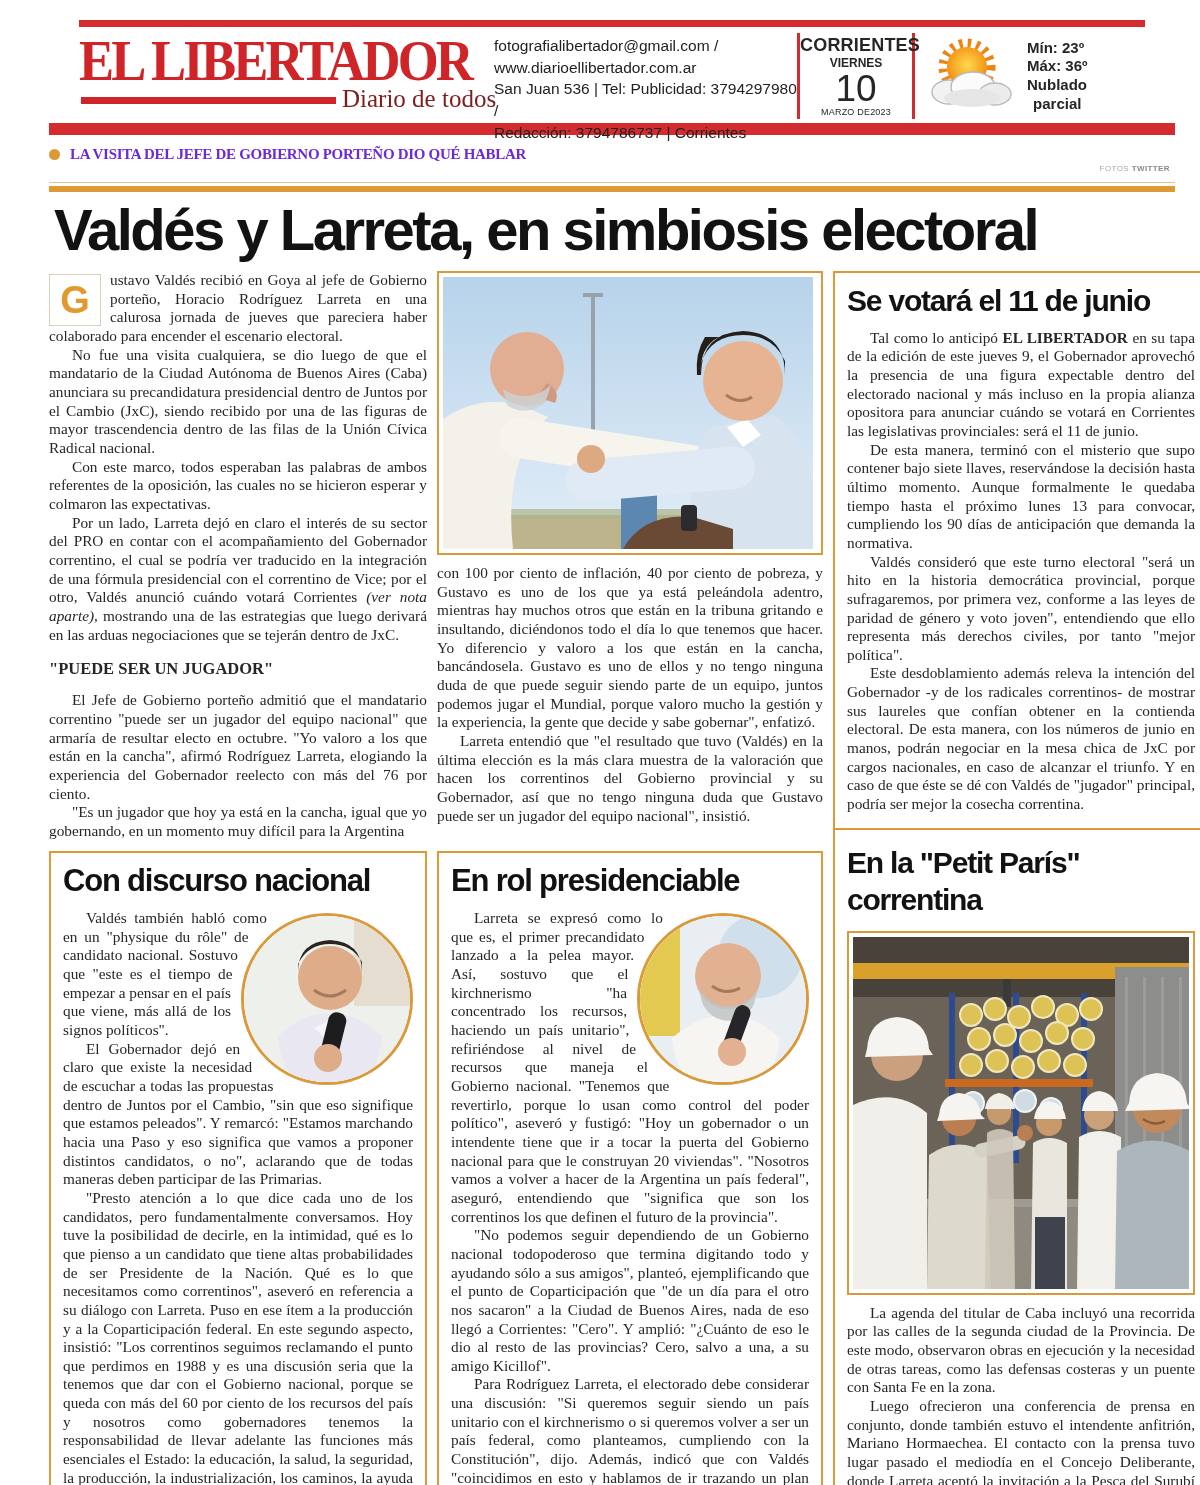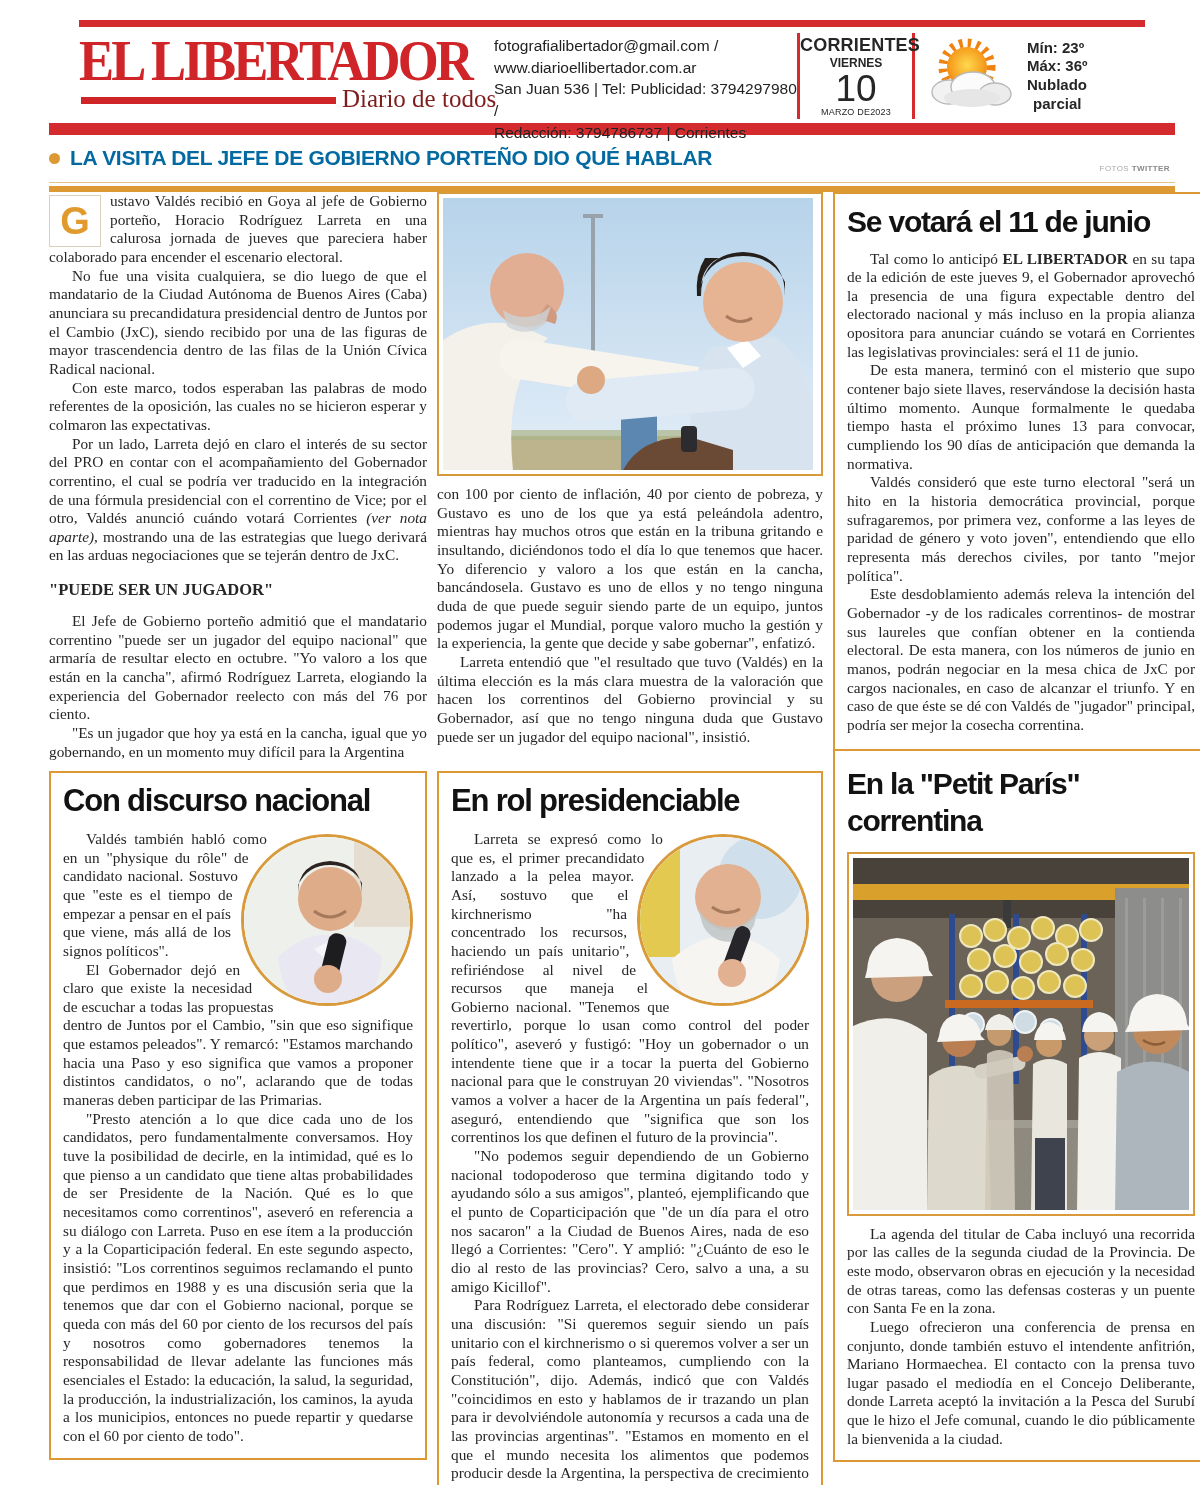--- a/index.html
+++ b/index.html
@@ -33,21 +33,21 @@
   .datebox .city { font-size:18px; font-weight:bold; letter-spacing:.2px; }
   .datebox .wday { font-size:12px; font-weight:bold; }
   .datebox .day  { font-size:37px; font-weight:normal; line-height:1.0; }
   .datebox .my   { font-size:9px; letter-spacing:.2px; }
   .weather { width:255px; display:flex; align-items:center; justify-content:flex-start; gap:8px; padding-left:8px; }
   .weather-txt { font-family:"Liberation Sans", sans-serif; font-size:15px; font-weight:bold; line-height:1.25; text-align:left; }
   
   .kicker-row { position:relative; margin:11px 25px 0 25px; height:34px; }
   .kicker { display:flex; align-items:center; gap:10px; }
   .kicker-dot { width:11px; height:11px; border-radius:50%; background:#dd9933; flex:0 0 auto; }
-  .kicker-text { font-family:Liberation Sans, sans-serif; font-weight:bold; font-size:21px; letter-spacing:-0.3px; color:#0369a1; }
+  .kicker-text { font-family:Liberation Serif, serif; font-weight:bold; font-size:15px; letter-spacing:-0.3px; color:#6d28d9; }
   .photo-credit { position:absolute; right:5px; bottom:7px; font-family:"Liberation Sans", sans-serif; font-size:8px; color:#a8a8a8; letter-spacing:.4px; }
   .photo-credit b { color:#8a8a8a; }
   .rule-thin { margin:2px 25px 0 25px; border-top:1.5px solid #e6c388; }
   .rule-thick { margin:3px 25px 0 25px; height:6px; background:#dd9933; }
   
   .headline {
     font-family:"Liberation Sans", sans-serif; font-weight:bold; color:#121212;
     font-size:58px; letter-spacing:-2.5px; line-height:1.02;
     margin:8px 30px 12px 30px; white-space:nowrap;
   }
@@ -143,30 +143,31 @@
   <div class="kicker-row">
     <div class="kicker">
       <span class="kicker-dot"></span>
       <span class="kicker-text">LA VISITA DEL JEFE DE GOBIERNO PORTEÑO DIO QUÉ HABLAR</span>
     </div>
     <div class="photo-credit"><span>FOTOS </span><b>TWITTER</b></div>
   </div>
   <div class="rule-thin"></div>
   <div class="rule-thick"></div>
 
+  <h1 class="headline">Valdés y Larreta, en simbiosis electoral</h1>
 
   <div class="content">
 
     <div class="colA-row1 bodytext">
       <div class="dropcap-box">
         <span class="dropcap">G</span>
       </div>
       <p>ustavo Valdés recibió en Goya al jefe de Gobierno porteño, Horacio Rodríguez Larreta en una calurosa jornada de jueves que pareciera haber colaborado para encender el escenario electoral.</p>
       <p class="ind">No fue una visita cualquiera, se dio luego de que el mandatario de la Ciudad Autónoma de Buenos Aires (Caba) anunciara su precandidatura presidencial dentro de Juntos por el Cambio (JxC), siendo recibido por una de las figuras de mayor trascendencia dentro de las filas de la Unión Cívica Radical nacional.</p>
-      <p class="ind">Con este marco, todos esperaban las palabras de modo referentes de la oposición, las cuales no se hicieron esperar y colmaron las expectativas.</p>
+      <p class="ind">Con este marco, todos esperaban las palabras de ambos referentes de la oposición, las cuales no se hicieron esperar y colmaron las expectativas.</p>
       <p class="ind"><span>Por un lado, Larreta dejó en claro el interés de su sector del PRO en contar con el acompañamiento del Gobernador correntino, el cual se podría ver traducido en la integración de una fórmula presidencial con el correntino de Vice; por el otro, Valdés anunció cuándo votará Corrientes </span><span class="it">(ver nota aparte)</span><span>, mostrando una de las estrategias que luego derivará en las arduas negociaciones que se tejerán dentro de JxC.</span></p>
       <div class="subhead">"PUEDE SER UN JUGADOR"</div>
       <p class="ind">El Jefe de Gobierno porteño admitió que el mandatario correntino "puede ser un jugador del equipo nacional" que armaría de resultar electo en octubre. "Yo valoro a los que están en la cancha", afirmó Rodríguez Larreta, elogiando la experiencia del Gobernador reelecto con más del 76 por ciento.</p>
       <p class="ind">"Es un jugador que hoy ya está en la cancha, igual que yo gobernando, en un momento muy difícil para la Argentina</p>
     </div>
 
     <div class="colB-row1 bodytext">
       <div class="photo-frame mb">
         <svg width="370" height="272" viewBox="0 0 370 272">
           <defs>

